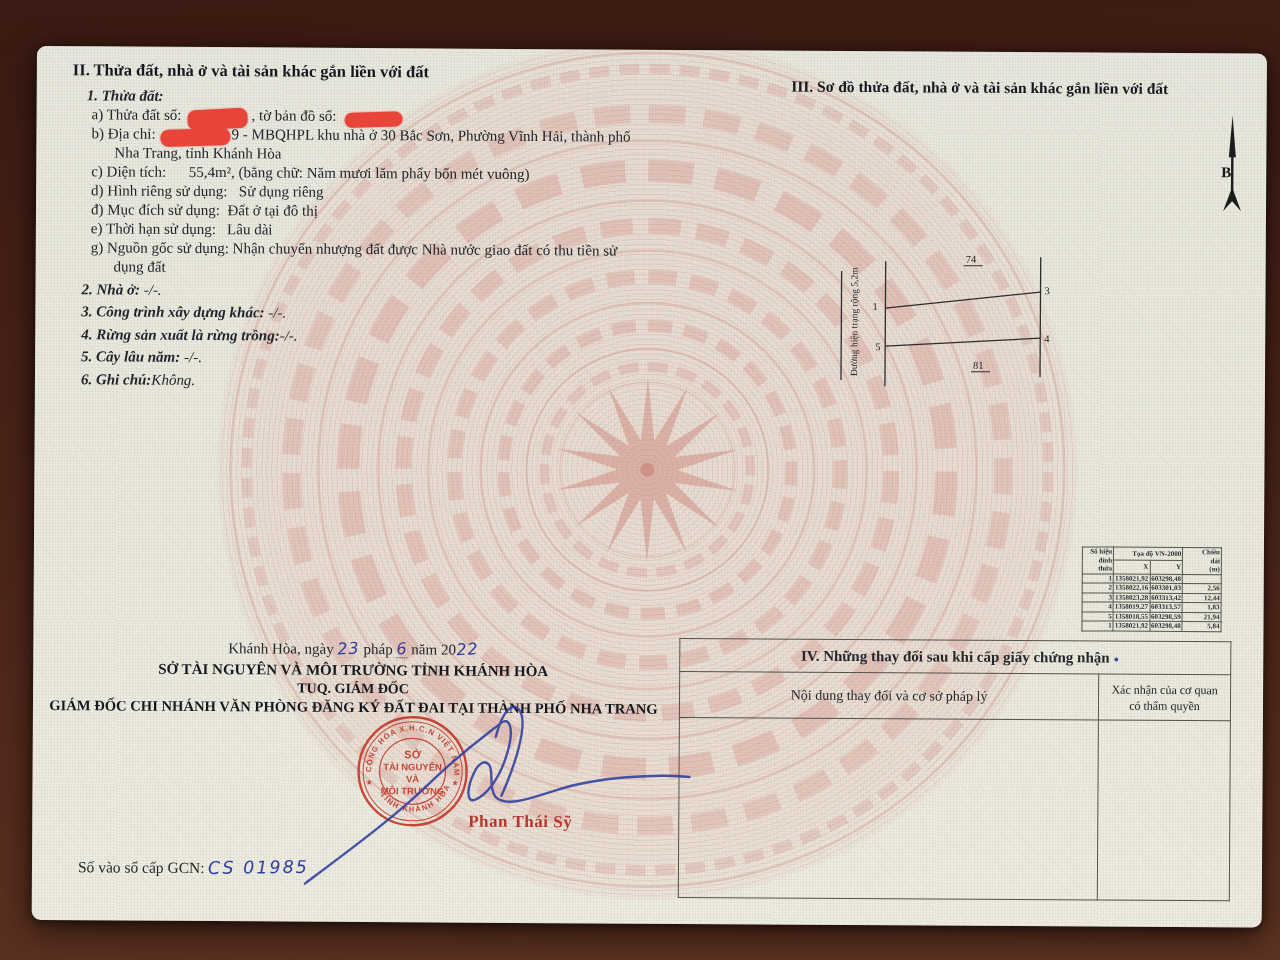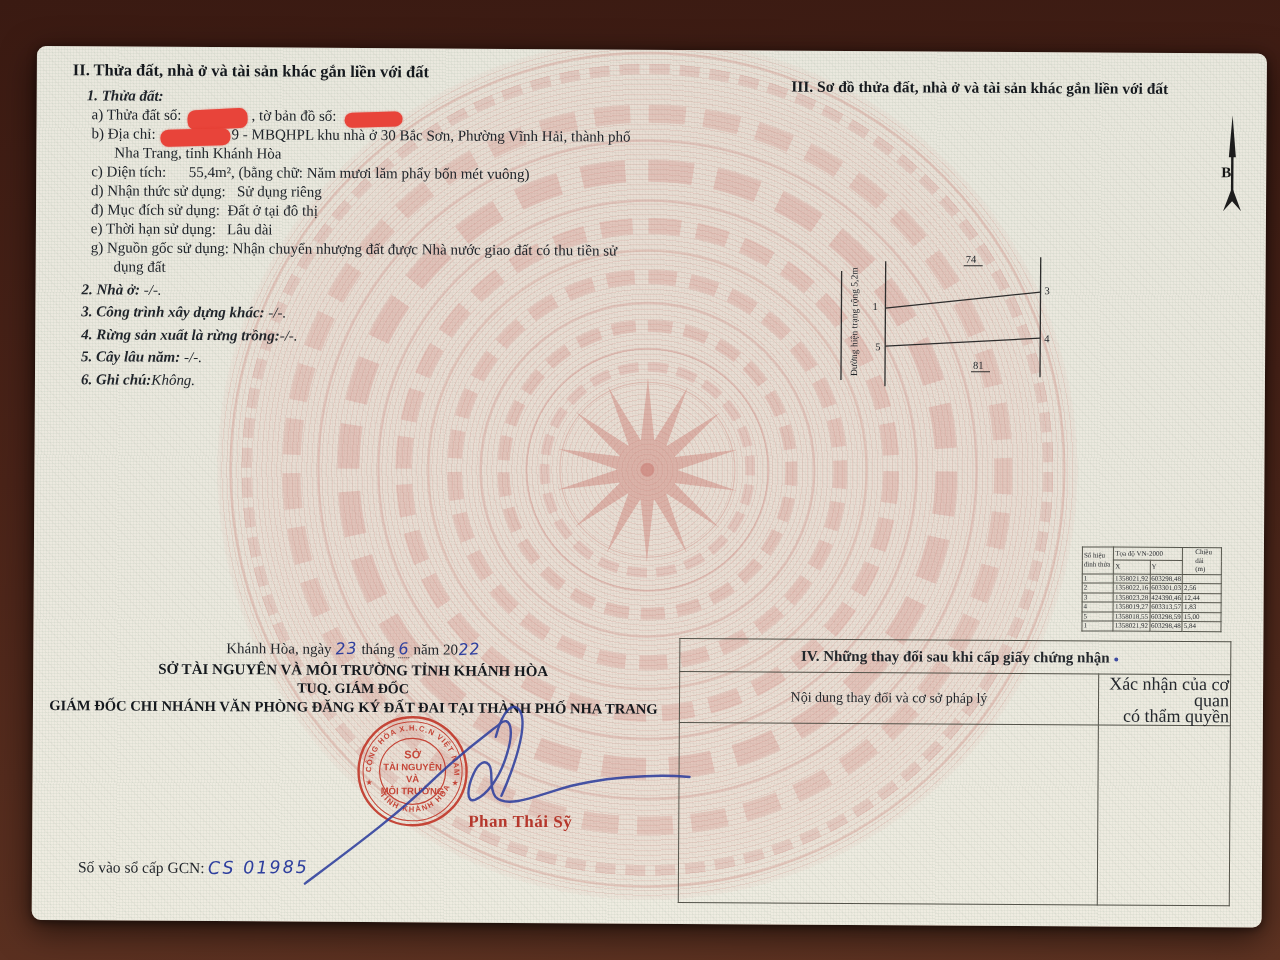--- a/index.html
+++ b/index.html
@@ -46,31 +46,31 @@
     box-shadow:0 0 2px rgba(220,50,40,.6);}
   .r1{width:60px;height:20px;transform:rotate(-3deg);margin:0 4px -4px 6px;}
   .r2{width:58px;height:15px;transform:rotate(-2deg);margin:0 2px -3px 8px;}
   .r3{width:70px;height:17px;transform:rotate(-2deg);margin:0 1px -4px 5px;}
 
   
   .sec3h{left:683px;top:27px;width:520px;text-align:center;font-weight:bold;font-size:15.5px;color:#15191e;}
 
   
   table.coord{border-collapse:collapse;font-family:"Liberation Serif",serif;color:#2a2d31;}
-  table.coord td,table.coord th{border:1px solid #55554c;padding:0 1px;font-weight:normal;
-    text-align:left;font-size:7px;line-height:8.5px;}
+  table.coord td,table.coord th{border:1px solid #55554c;padding:0 1px;font-weight:bold;
+    text-align:right;font-size:7px;line-height:8.5px;}
   table.coord{border:1.5px solid #44443c;}
 
   
   table.sec4{border-collapse:collapse;width:552px;color:#23272c;}
   table.sec4 td{border:1px solid #53534a;}
   .sec4-title{font-weight:bold;font-size:15px;text-align:center;height:30px;position:relative;}
   .pen-dot{position:absolute;right:112px;top:16px;width:4px;height:4px;border-radius:50%;background:#3c4aa0;}
   .sec4-h1{width:420px;text-align:center;font-size:14px;height:43px;}
-  .sec4-h2{width:130px;text-align:right;font-size:18px;line-height:16px;}
+  .sec4-h2{width:130px;text-align:center;font-size:12px;line-height:16px;}
   .sec4-body{height:180px;}
 
   
   .dateline{left:100px;top:591px;width:440px;text-align:center;font-size:15px;color:#23272c;}
   .hand{font-family:"DejaVu Sans",sans-serif;font-style:italic;color:#2e3f9e;font-size:16px;
     display:inline-block;transform:rotate(-4deg);letter-spacing:1px;}
   .dotted{border-bottom:1.5px dotted #3a3e44;}
   .org1{left:30px;top:614px;width:580px;text-align:center;font-weight:bold;font-size:15px;color:#15191e;}
   .org2{left:30px;top:633px;width:580px;text-align:center;font-weight:bold;font-size:14px;color:#15191e;}
   .org3{left:8px;top:651px;width:625px;text-align:center;font-weight:bold;font-size:14.6px;color:#15191e;}
@@ -118,21 +118,21 @@
         <span>Địa chỉ:</span><span class="redact r3"></span><span>9 - MBQHPL khu nhà ở 30 Bắc Sơn, Phường Vĩnh Hải, thành phố</span>
       </div>
       <div class="cont">Nha Trang, tỉnh Khánh Hòa</div>
       <div class="ind2">
         <span>c)</span>
         <span>Diện tích:</span>&nbsp;&nbsp;&nbsp;&nbsp;&nbsp;
         <span>55,4m², (bằng chữ: Năm mươi lăm phẩy bốn mét vuông)</span>
       </div>
       <div class="ind2">
         <span>d)</span>
-        <span>Nhận thức sử dụng:</span>&nbsp;&nbsp;
+        <span>Hình riêng sử dụng:</span>&nbsp;&nbsp;
         <span>Sử dụng riêng</span>
       </div>
       <div class="ind2">
         <span>đ)</span>
         <span>Mục đích sử dụng:</span>&nbsp;
         <span>Đất ở tại đô thị</span>
       </div>
       <div class="ind2">
         <span>e)</span>
         <span>Thời hạn sử dụng:</span>&nbsp;&nbsp;
@@ -197,34 +197,34 @@
           </tr>
       <tr>
             <td>2</td>
             <td>1358022,16</td>
             <td>603301,03</td>
             <td>2,56</td>
           </tr>
       <tr>
             <td>3</td>
             <td>1358023,28</td>
-            <td>424390,46</td>
+            <td>603313,42</td>
             <td>12,44</td>
           </tr>
       <tr>
             <td>4</td>
             <td>1358019,27</td>
             <td>603313,57</td>
             <td>1,83</td>
           </tr>
       <tr>
             <td>5</td>
             <td>1358018,55</td>
             <td>603298,59</td>
-            <td>15,00</td>
+            <td>21,94</td>
           </tr>
       <tr>
             <td>1</td>
             <td>1358021,92</td>
             <td>603298,48</td>
             <td>5,84</td>
           </tr>
     </tbody>
       </table>
 
@@ -240,21 +240,21 @@
       <tr class="sec4-body">
             <td></td>
             <td></td>
           </tr>
     </tbody>
       </table>
 
     <div class="abs dateline">
       <span>Khánh Hòa, ngày</span>
       <span class="hand">23</span>
-      <span>tháng</span>
+      <span>pháp</span>
       <span class="dotted"><span class="hand">6</span></span>
       <span>năm 20</span><span class="hand">22</span>
     </div>
     <div class="abs org1">SỞ TÀI NGUYÊN VÀ MÔI TRƯỜNG TỈNH KHÁNH HÒA</div>
     <div class="abs org2">TUQ. GIÁM ĐỐC</div>
     <div class="abs org3">GIÁM ĐỐC CHI NHÁNH VĂN PHÒNG ĐĂNG KÝ ĐẤT ĐAI TẠI THÀNH PHỐ NHA TRANG</div>
 
     <svg class="abs" style="left:322px;top:665px;" width="116" height="116" viewBox="-58 -58 116 116" opacity="0.92">
       <circle cx="0" cy="0" r="54" fill="none" stroke="#c23a2c" stroke-width="2.4"></circle>
       <circle cx="0" cy="0" r="49.5" fill="none" stroke="#c23a2c" stroke-width="1"></circle>

